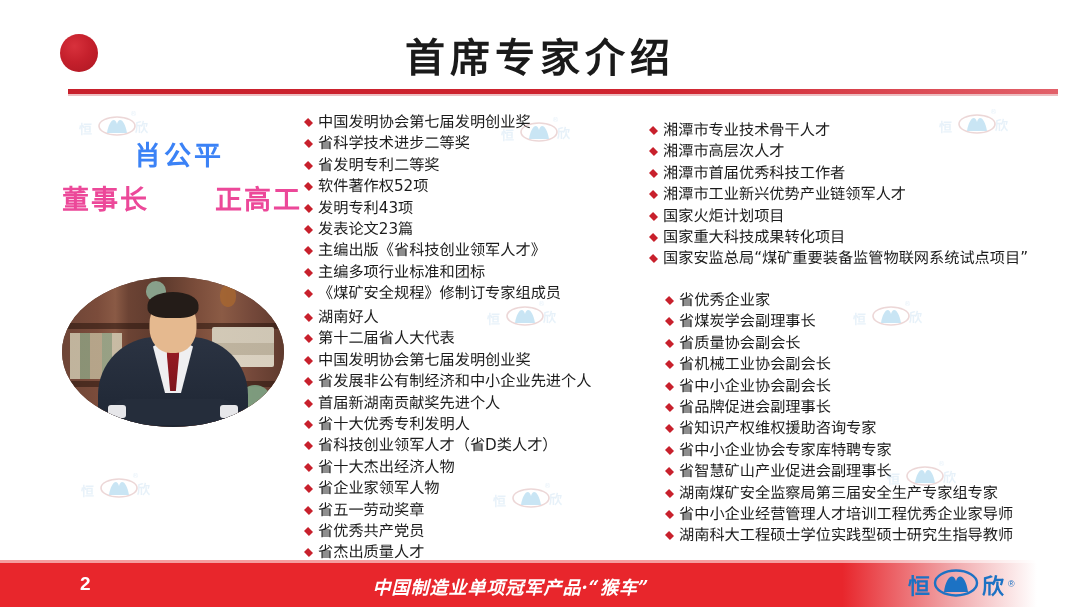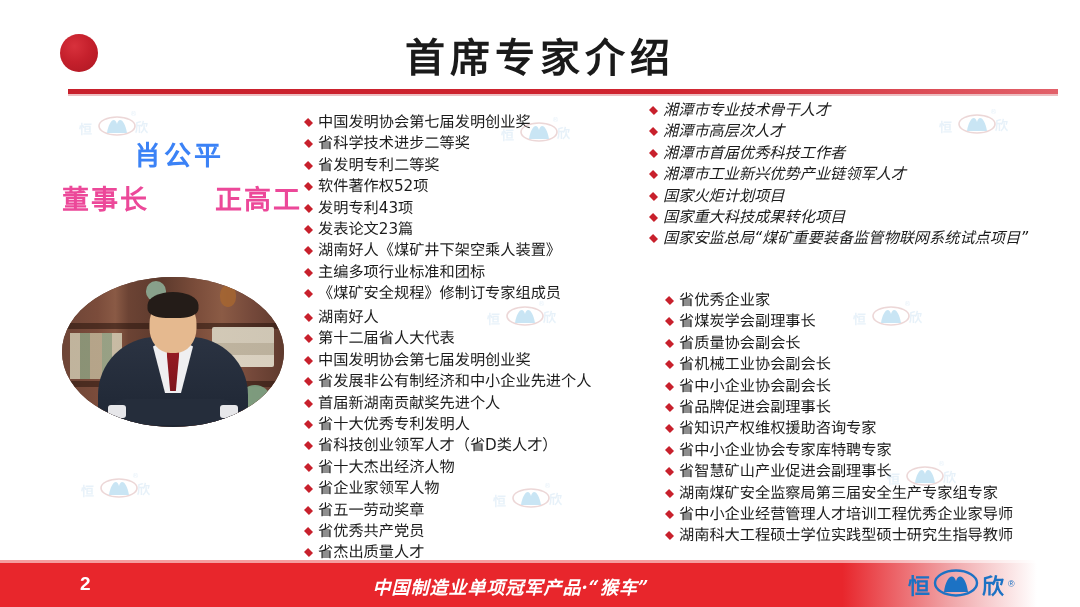--- a/index.html
+++ b/index.html
@@ -213,21 +213,21 @@
     border-radius: 3px;
   }
   .portrait .cuff.l { left: 46px; }
   .portrait .cuff.r { right: 46px; }
 
   
   .col {
     position: absolute;
   }
   .col-1a { left: 305px; top: 112px; width: 330px; }
-  .col-2a { left: 650px; top: 100px; width: 420px; font-style: italic; }
+  .col-2a { left: 650px; top: 120px; width: 420px; }
   .col-1b { left: 305px; top: 307px; width: 340px; }
   .col-2b { left: 666px; top: 290px; width: 425px; }
 
   ul.bullets {
     list-style: none;
     margin: 0;
     padding: 0;
   }
   ul.bullets li {
     position: relative;
@@ -353,21 +353,21 @@
   </div>
 
   <div class="col col-1a">
     <ul class="bullets">
         <li><span class="dot"></span><span>中国发明协会第七届发明创业奖</span></li>
         <li><span class="dot"></span><span>省科学技术进步二等奖</span></li>
         <li><span class="dot"></span><span>省发明专利二等奖</span></li>
         <li><span class="dot"></span><span>软件著作权52项</span></li>
         <li><span class="dot"></span><span>发明专利43项</span></li>
         <li><span class="dot"></span><span>发表论文23篇</span></li>
-        <li><span class="dot"></span><span>湖南好人《煤矿井下架空乘人装置》</span></li>
+        <li><span class="dot"></span><span>主编出版《省科技创业领军人才》</span></li>
         <li><span class="dot"></span><span>主编多项行业标准和团标</span></li>
         <li><span class="dot"></span><span>《煤矿安全规程》修制订专家组成员</span></li>
       </ul>
   </div>
 
   <div class="col col-2a">
     <ul class="bullets">
         <li><span class="dot"></span><span>湘潭市专业技术骨干人才</span></li>
         <li><span class="dot"></span><span>湘潭市高层次人才</span></li>
         <li><span class="dot"></span><span>湘潭市首届优秀科技工作者</span></li>

